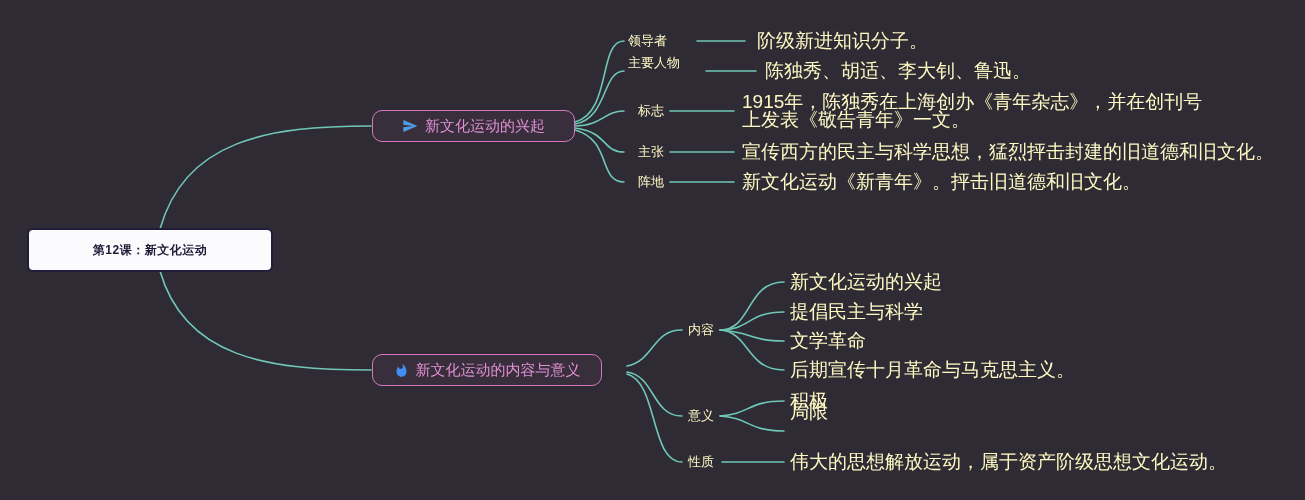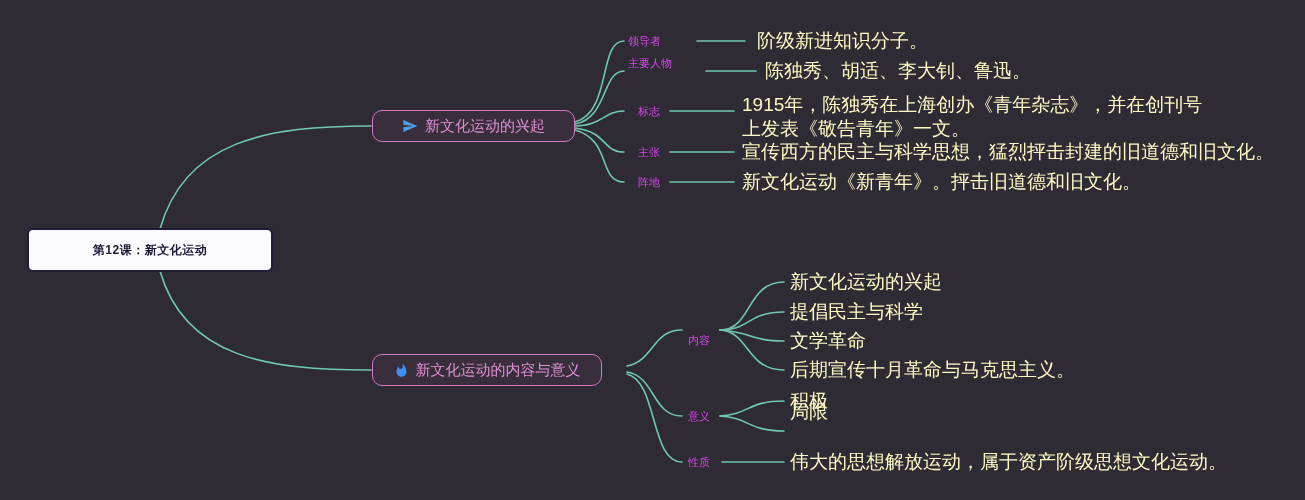--- a/index.html
+++ b/index.html
@@ -2,23 +2,23 @@
 <html><head>
 <meta charset="utf-8">
 <style>
   * { margin:0; padding:0; box-sizing:border-box; }
   html,body { background:#2f2b35; }
   body { font-family:"Liberation Sans","DejaVu Sans",sans-serif; }
   .canvas { position:relative; width:1305px; height:500px; background:#2f2b35; overflow:hidden; }
   .links { position:absolute; left:0; top:0; width:1305px; height:500px; }
   .links path { fill:none; stroke:#6fc8b3; stroke-width:1.6; stroke-linecap:round; }
   .node { position:absolute; white-space:nowrap; }
-  .lbl { color:#d946ef; font-size:11px; transform:translateY(-50%); cursor:default; }
+  .lbl { color:#fef9c3; font-size:13px; transform:translateY(-50%); cursor:default; }
   .val { color:#fef9c3; font-size:19px; transform:translateY(-50%); cursor:default; }
-  .val.block { transform:none; white-space:normal; width:472px; line-height:24px; }
+  .val.block { transform:none; white-space:normal; width:472px; line-height:18px; }
   .branch-box { position:absolute; display:flex; align-items:center; justify-content:center; gap:7px;
     border:1.5px solid #d678be; border-radius:10px; color:#e08fd4; font-size:15px;
     background:rgba(214,120,190,0.06); }
   .root-node { position:absolute; left:27px; top:228px; width:246px; height:44px;
     display:flex; align-items:center; justify-content:center;
     background:#fbfafc; border:2px solid #211c3a; border-radius:6px;
     color:#1d1836; font-size:12px; font-weight:bold; letter-spacing:0.5px; }
   .icon { display:inline-flex; align-items:center; }
   .b1 { left:372px; top:110px; width:203px; height:32px; }
   .b2 { left:372px; top:354px; width:230px; height:32px; }
@@ -90,21 +90,21 @@
 
   <div class="node lbl" style="left:638px;top:111px">标志</div>
   <div class="node val block" style="left:742px;top:93px">1915年，陈独秀在上海创办《青年杂志》，并在创刊号上发表《敬告青年》一文。</div>
 
   <div class="node lbl" style="left:638px;top:152px">主张</div>
   <div class="node val" style="left:742px;top:152px">宣传西方的民主与科学思想，猛烈抨击封建的旧道德和旧文化。</div>
 
   <div class="node lbl" style="left:638px;top:182px">阵地</div>
   <div class="node val" style="left:742px;top:182px">新文化运动《新青年》。抨击旧道德和旧文化。</div>
 
-  <div class="node lbl" style="left:688px;top:340px">内容</div>
+  <div class="node lbl" style="left:688px;top:330px">内容</div>
   <div class="node val" style="left:790px;top:282px">新文化运动的兴起</div>
   <div class="node val" style="left:790px;top:312px">提倡民主与科学</div>
   <div class="node val" style="left:790px;top:341px">文学革命</div>
   <div class="node val" style="left:790px;top:370px">后期宣传十月革命与马克思主义。</div>
 
   <div class="node lbl" style="left:688px;top:416px">意义</div>
   <div class="node val" style="left:790px;top:401px">积极</div>
   <div class="node val" style="left:790px;top:412px">局限</div>
 
   <div class="node lbl" style="left:688px;top:462px">性质</div>

